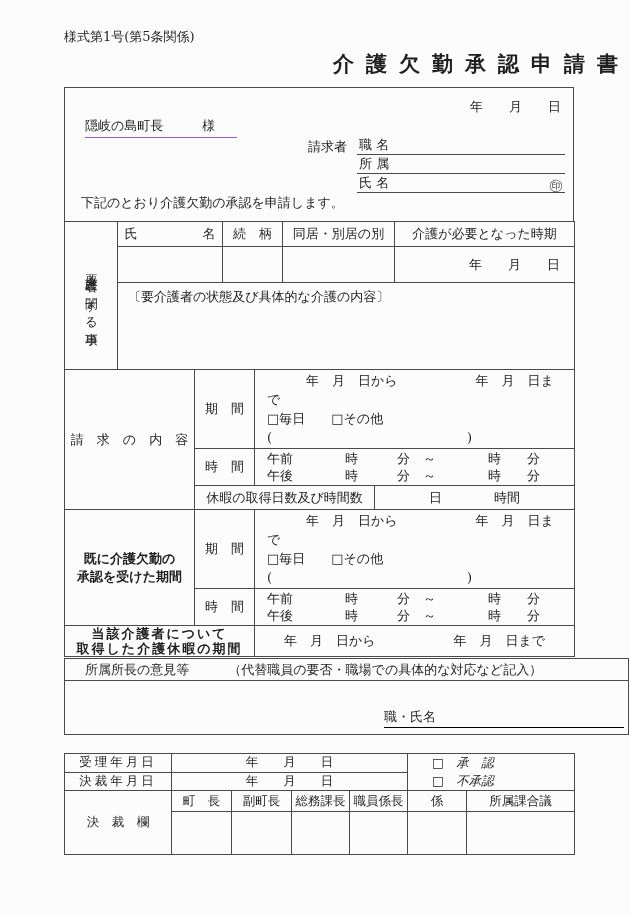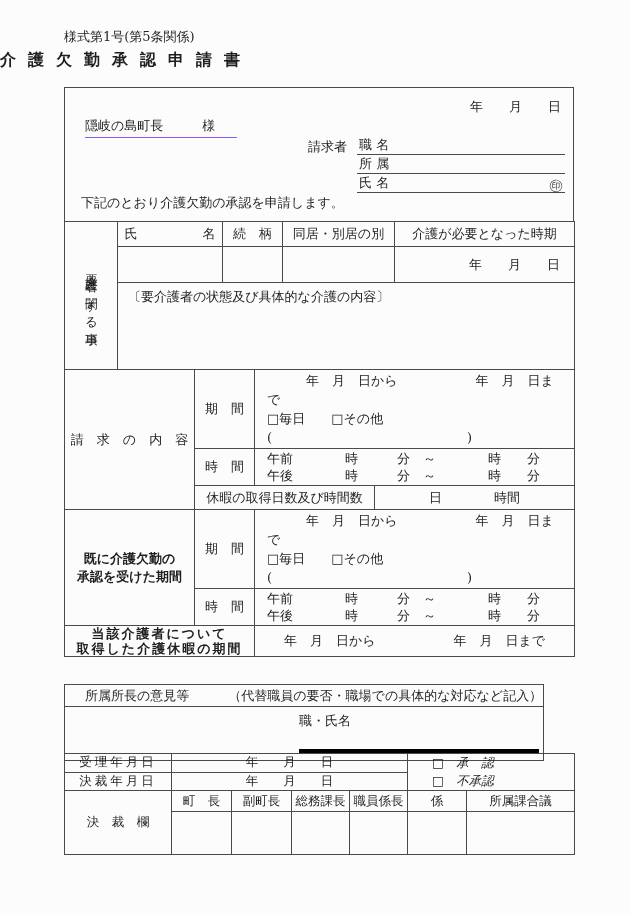--- a/index.html
+++ b/index.html
@@ -7,22 +7,22 @@
     position:relative;
     width:630px; height:915px;
     margin:0 auto;
     background:#fcfcfc;
     font-family:"DejaVu Serif","Liberation Serif",serif;
     color:#1f1f1f;
     font-size:13px;
     overflow:hidden;
   }
   .form-number { position:absolute; left:64px; top:28px; font-size:13px; }
-  .form-title  { position:absolute; left:0; top:50px; width:100%; text-align:left;
-                 font-size:16px; font-weight:bold; letter-spacing:12px; }
+  .form-title  { position:absolute; left:0; top:50px; width:100%; text-align:right;
+                 font-size:21px; font-weight:bold; letter-spacing:12px; }
 
   .main-stack { position:absolute; left:64px; top:87px; width:510px; }
 
   .box-header {
     position:relative; box-sizing:border-box;
     width:510px; height:135px;
     border:1px solid #4a4a4a; border-bottom:none;
   }
   .hdr-date { position:absolute; top:10px; right:12px; }
   .hdr-addressee { position:absolute; top:29px; left:20px;
@@ -44,26 +44,26 @@
             letter-spacing:2px; font-size:12.5px; padding:4px 0; }
   .cell-topleft { text-align:left; vertical-align:top; padding:5px 10px;font-family:Liberation Serif, serif; }
   .date-right { text-align:right; padding-right:14px; }
 
   .content-lines { text-align:left; padding:1px 12px; line-height:19px; }
   .content-lines.tight { line-height:17px; }
 
   .notes { position:absolute; left:56px; top:624px; line-height:17px; }
   .notes .n2 { padding-left:32px; }
 
-  .opinion-box { position:absolute; left:64px; top:658px; width:480px; height:77px;
-                 box-sizing:border-box; border:1px solid #4a4a4a;margin-top:26px; }
+  .opinion-box { position:absolute; left:64px; top:658px; width:565px; height:77px;
+                 box-sizing:border-box; border:1px solid #4a4a4a; }
   .opinion-header { height:21px; line-height:21px; border-bottom:1px solid #4a4a4a;
                     padding-left:20px; }
   .opinion-signer { position:absolute; right:4px; bottom:6px; width:240px;
-                    border-bottom:5px solid #000000; text-align:left; padding-bottom:19px; }
+                    border-bottom:1px solid #000000; text-align:left; padding-bottom:1px; }
 
   .decision-table { position:absolute; left:64px; top:753px; margin-top:0; }
   .decision-table td, .decision-table th { font-size:12.5px; }
   .approve-cell { text-align:left; padding-left:24px; line-height:18px;font-style:italic; }
   .ls { letter-spacing:3px; }
 </style>
 </head>
 <body>
 
 <div class="sheet">

